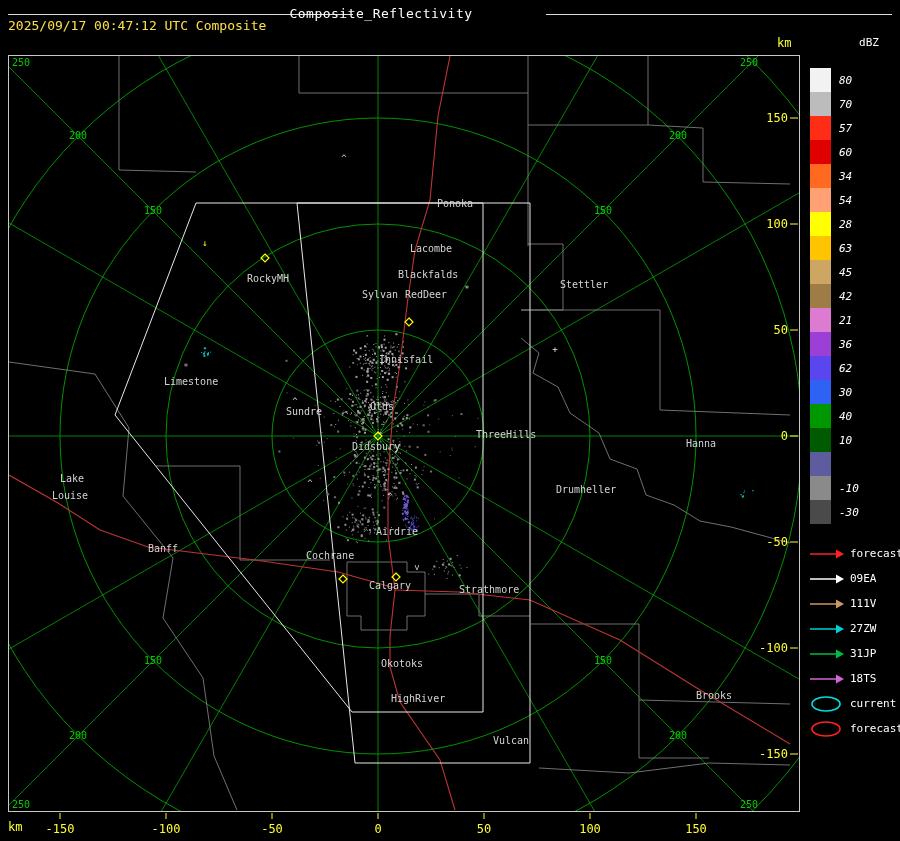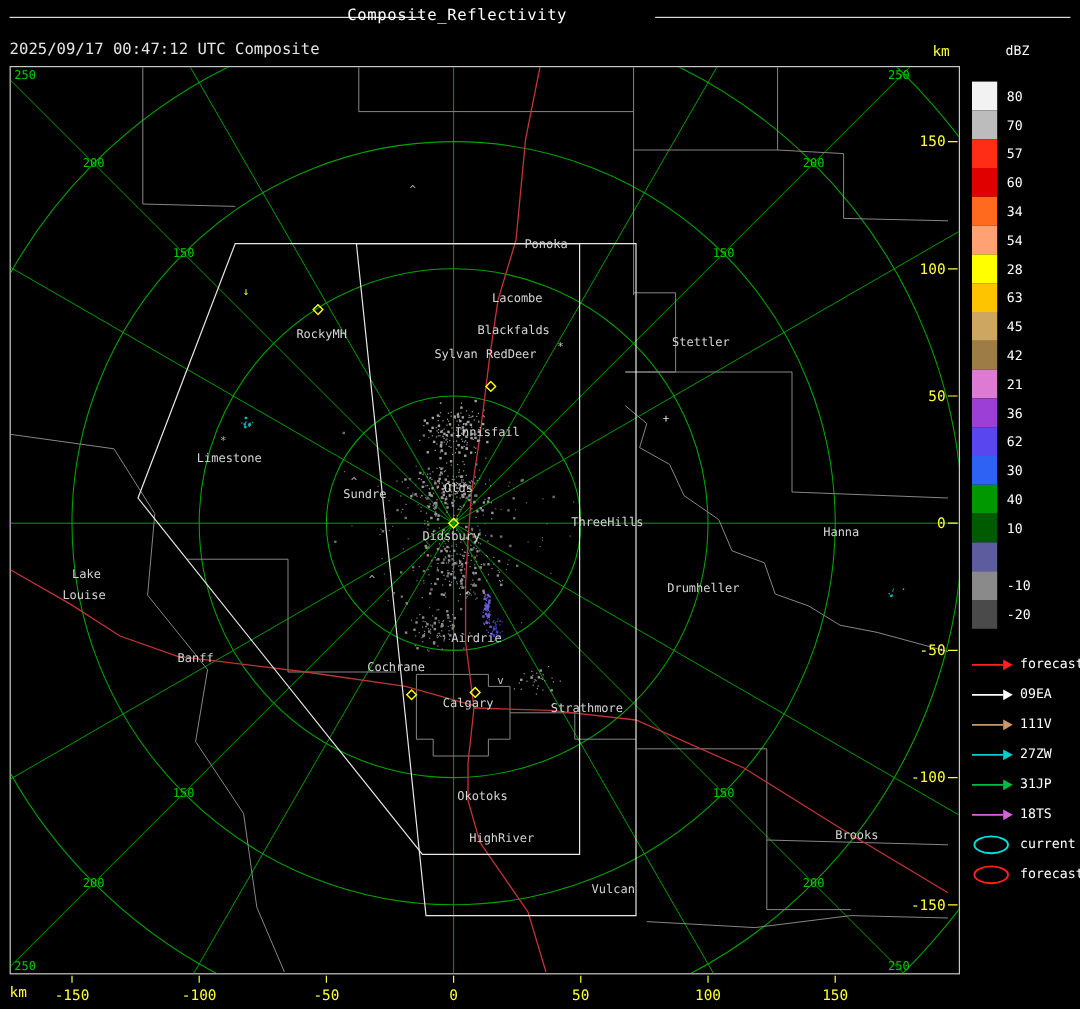--- a/index.html
+++ b/index.html
@@ -4,34 +4,34 @@
 <style>
   html,body{margin:0;padding:0;background:#000;width:900px;height:841px;overflow:hidden;
     font-family:"DejaVu Sans Mono","Liberation Mono",monospace;}
   .screen{position:relative;width:900px;height:841px;background:#000;}
   .titlebar{position:absolute;left:0;top:0;width:752px;height:28px;padding-left:10px;}
   .t-text{position:absolute;left:0;width:100%;text-align:center;top:6px;color:#ffffff;
     font-size:13px;letter-spacing:.5px;}
   .t-line{position:absolute;top:14px;height:0;border-top:1px solid #dcdcdc;}
   .t-line.l{left:8px;width:345px;}
   .t-line.r{left:546px;width:346px;}
-  .timestamp{position:absolute;left:8px;top:34px;color:#e5e5e5;font-size:13px;}
+  .timestamp{position:absolute;left:8px;top:18px;color:#fde047;font-size:13px;}
   .km-top{position:absolute;left:777px;top:36px;color:#ffff33;font-size:12px;}
   .map-frame{position:absolute;left:8px;top:55px;width:790px;height:755px;
     border:1px solid #c8c8c8;background:#000;}
   #map-svg{display:block;width:790px;height:755px;}
   .km-bottom{position:absolute;left:8px;top:820px;color:#ffff33;font-size:12px;}
   .bottom-strip{position:absolute;left:9px;top:813px;width:790px;height:26px;}
   #bottom-svg{display:block;width:790px;height:26px;}
   .legend{position:absolute;left:808px;top:36px;width:92px;}
-  .legend-title{color:#ffffff;font-size:11px;padding-left:30px;height:14px;}
+  .legend-title{color:#ffffff;font-size:11px;padding-left:30px;height:14px;text-align:center;}
   .bands{margin-top:18px;}
   .band-row{display:flex;align-items:center;height:24px;}
   .swatch{width:21px;height:24px;margin-left:2px;flex:0 0 21px;}
-  .band-label{color:#ffffff;font-size:11px;margin-left:8px;}
+  .band-label{color:#ffffff;font-size:11px;margin-left:8px;font-style:italic;}
   .mk-rows{margin-top:17px;}
   .mk-row{display:flex;align-items:center;height:25px;}
   .mk-row svg{width:38px;height:18px;flex:0 0 38px;}
   .mk-label{color:#ffffff;font-size:11px;margin-left:4px;}
 </style>
 </head>
 <body>
 
 <div class="screen">
   <div class="titlebar">
@@ -1201,21 +1201,21 @@
         <div class="band-row">
           <span class="swatch" style="background: rgb(92, 92, 158);"></span>
           <span class="band-label"></span>
         </div>
         <div class="band-row">
           <span class="swatch" style="background: rgb(138, 138, 138);"></span>
           <span class="band-label">-10</span>
         </div>
         <div class="band-row">
           <span class="swatch" style="background: rgb(74, 74, 74);"></span>
-          <span class="band-label">-20</span>
+          <span class="band-label">-30</span>
         </div>
       </div>
     <div class="mk-rows" id="legend-markers">
         <div class="mk-row">
           <svg viewBox="0 0 38 18">
             <line x1="2" y1="9" x2="28" y2="9" stroke="#ff2020" stroke-width="1.5"></line>
             <polygon points="28,4.5 36,9 28,13.5" fill="#ff2020"></polygon>
           </svg>
           <span class="mk-label">forecast</span>
         </div>

